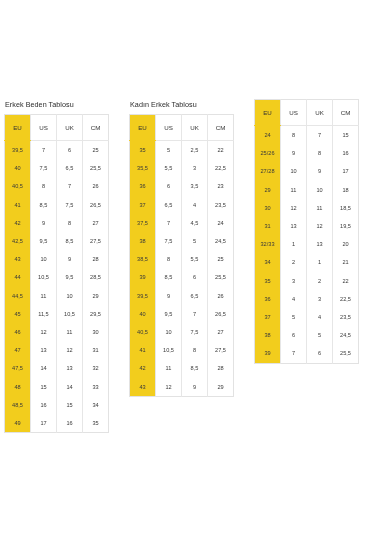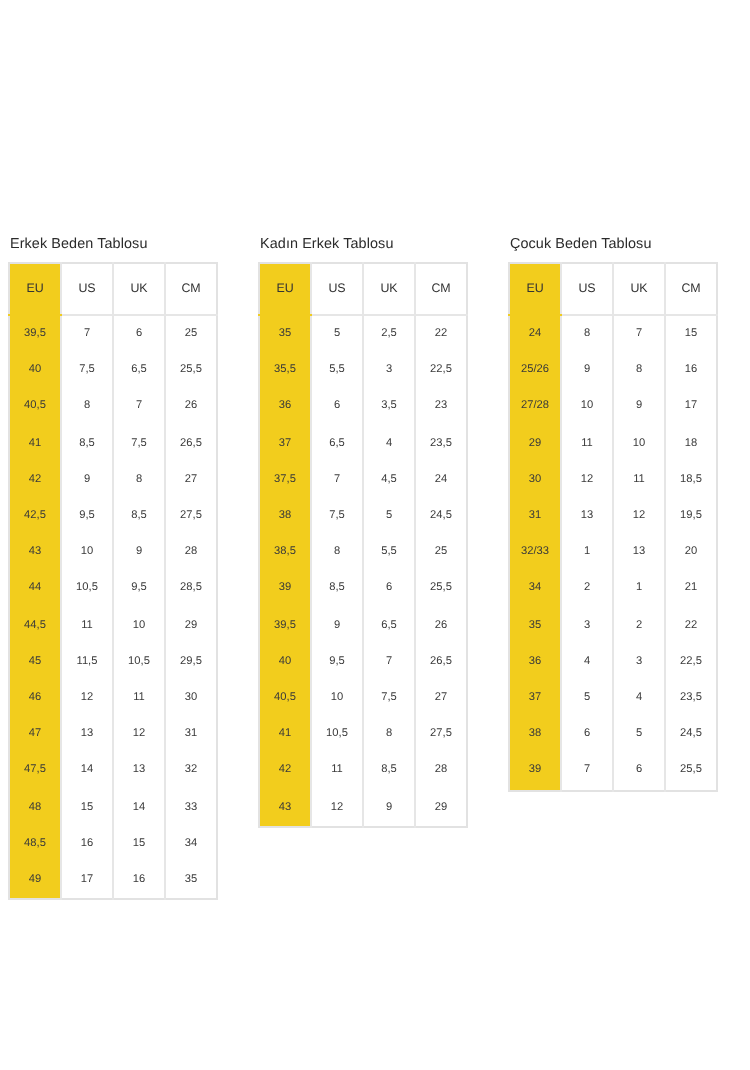--- a/index.html
+++ b/index.html
@@ -30,21 +30,21 @@
   .table-block {
     width: 125px;
     box-sizing: border-box;
     padding-right: 17px;
     padding-left: 4px;
   }
   .table-title {
     font-size: 7.2px;
     color: #2b2b2b;
     letter-spacing: 0.05px;
-    margin: 18px 0 5px 1px;
+    margin: 1px 0 5px 1px;
     white-space: nowrap;
     font-weight: 400;
   }
   .size-table {
     border-collapse: collapse;
     width: 104px;
     table-layout: fixed;
     background: #ffffff;
     border: 1px solid #e2e2e2;
   }
@@ -313,21 +313,20 @@
               <td class="col-eu">43</td>
               <td>12</td>
               <td>9</td>
               <td>29</td>
             </tr>
         </tbody>
       </table>
     </div>
 
     <div class="table-block">
-      <div class="table-title">Çocuk Beden Tablosu</div>
       <table class="size-table">
         <colgroup>
             <col class="c-eu">
             <col class="c-us">
             <col class="c-uk">
             <col class="c-cm">
           </colgroup>
         <thead>
           <tr>
             <th class="col-eu">EU</th>

